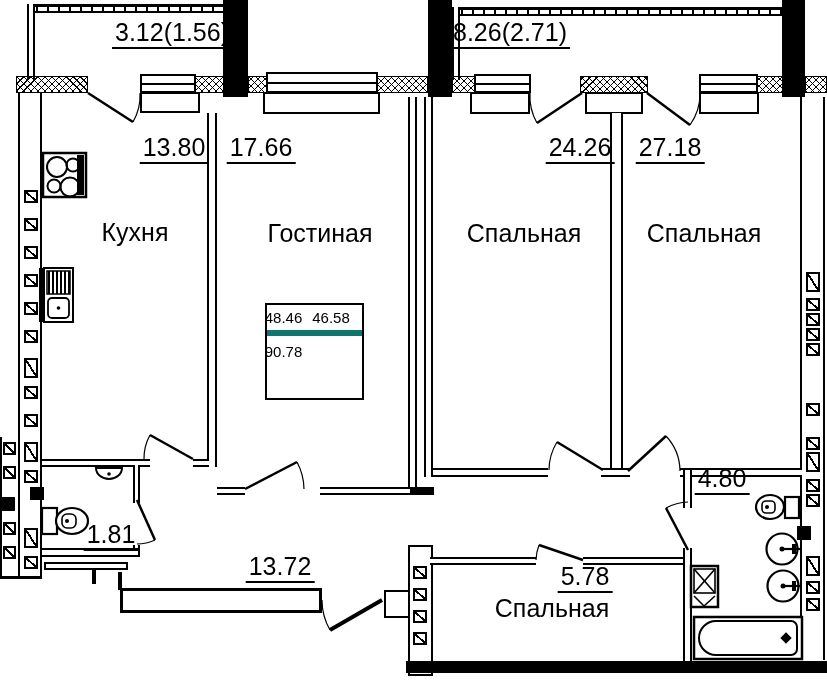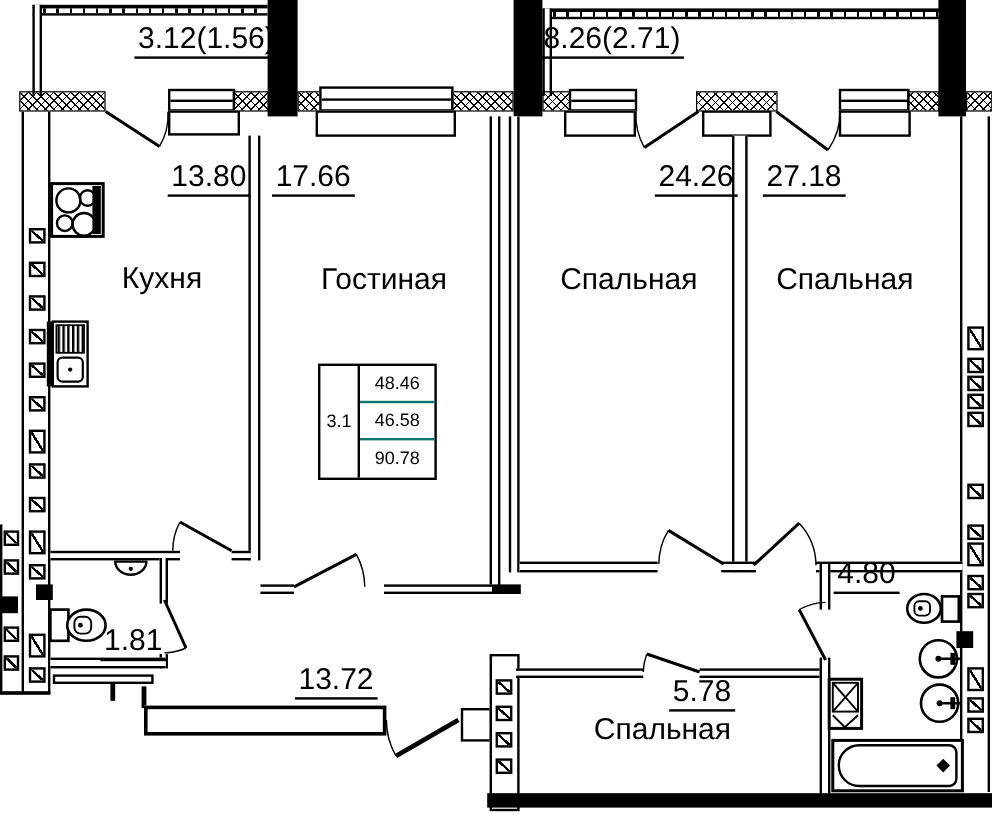--- a/index.html
+++ b/index.html
@@ -23,21 +23,21 @@
        background-image:linear-gradient(#000,#000);background-size:100% 2px;
        background-position:center;background-repeat:no-repeat}
   .lbl{position:absolute;font-size:25px;line-height:21px;white-space:nowrap;transform:translateX(-50%);z-index:6}
   .ul{border-bottom:2px solid #000;padding:0 3px 1px}
   svg.overlay{position:absolute;left:0;top:0;z-index:4}
   .stamp{position:absolute;left:265px;top:303px;display:grid;
          grid-template-columns:33px 62px;grid-template-rows:31px 31px 31px;
          border:2px solid #000;background:#fff;z-index:6;font-size:15px}
   .stamp>div{display:flex;align-items:center;justify-content:center;box-sizing:border-box}
   .stamp .sl{grid-row:1/4;border-right:2px solid #000}
-  .stamp .sc{border-bottom:2px solid #0f766e}
+  .stamp .sc{border-bottom:6px solid #0f766e}
   .stamp .sc:last-child{border-bottom:none}
 </style>
 </head>
 <body>
 
 <div id="plan">
 
   <div class="a rail" style="left:27px;top:4px;width:196px;height:9px"></div>
   <div class="a dv" style="left:27px;top:4px;width:8px;height:76px"></div>
   <div class="a rail" style="left:452px;top:7px;width:333px;height:9px"></div>
@@ -249,19 +249,18 @@
   <div class="lbl" style="left:524px;top:223px">Спальная</div>
   <div class="lbl" style="left:704px;top:223px">Спальная</div>
 
   <div class="lbl" style="left:111px;top:524px"><span class="ul">1.81</span></div>
   <div class="lbl" style="left:280px;top:556px"><span class="ul">13.72</span></div>
   <div class="lbl" style="left:585px;top:566px"><span class="ul">5.78</span></div>
   <div class="lbl" style="left:552px;top:598px">Спальная</div>
   <div class="lbl" style="left:722px;top:468px"><span class="ul">4.80</span></div>
 
   <div class="stamp">
-    <div class="sl">3.1</div>
     <div class="sc">48.46</div>
     <div class="sc">46.58</div>
     <div class="sc">90.78</div>
   </div>
 
 </div>
 
 </body></html>

